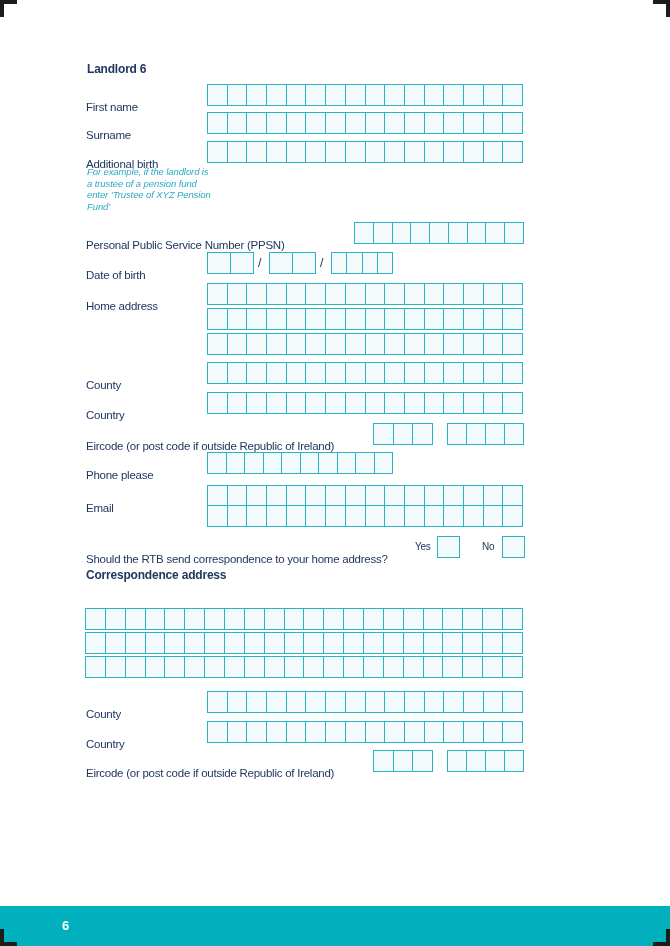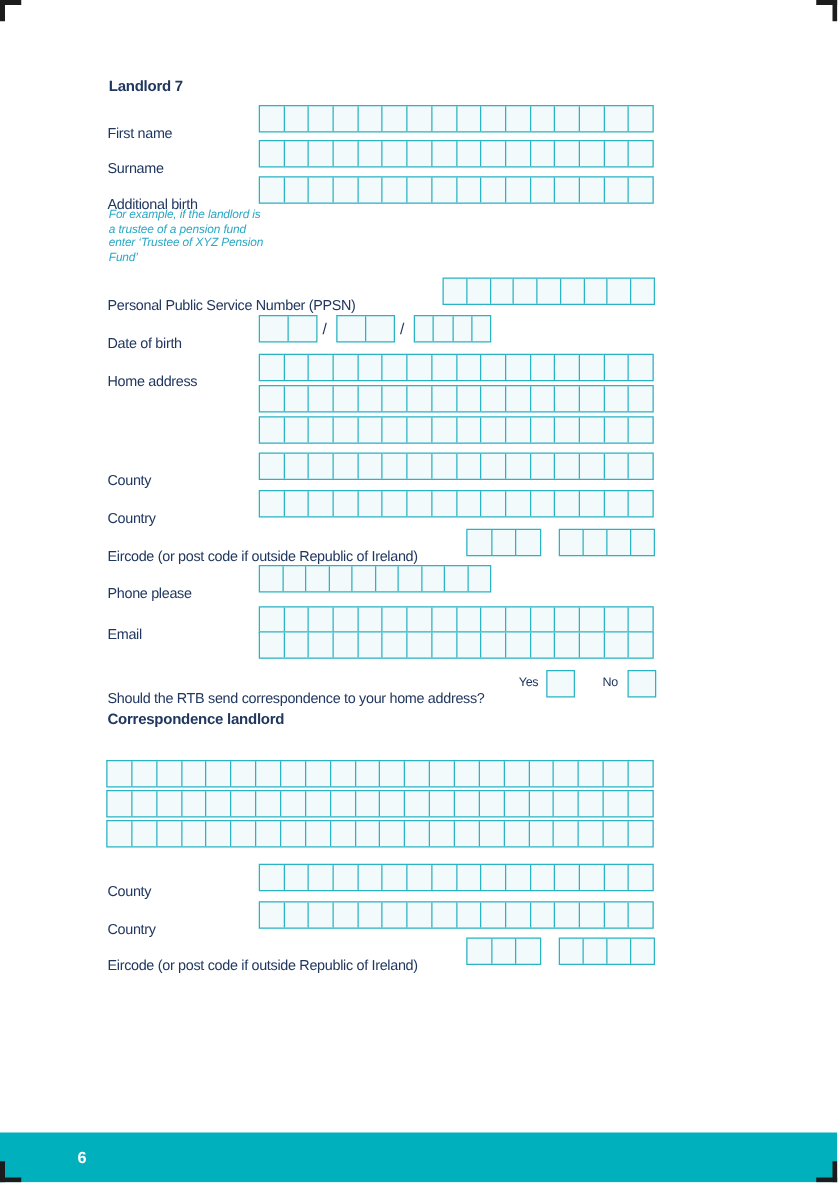--- a/index.html
+++ b/index.html
@@ -47,21 +47,21 @@
 </head>
 <body>
 
 <div class="page">
 
   <div class="crop tl"></div>
   <div class="crop tr"></div>
   <div class="crop bl"></div>
   <div class="crop br"></div>
 
-  <div class="heading" style="top:62px">Landlord 7</div>
+  <div class="heading" style="top:62px">Landlord 6</div>
 
   <div class="label" style="top:84px">First name</div>
   <div class="boxrow" style="top:84px;left:207px;width:316px">
       <div class="cell"></div>
       <div class="cell"></div>
       <div class="cell"></div>
       <div class="cell"></div>
       <div class="cell"></div>
       <div class="cell"></div>
       <div class="cell"></div>
@@ -308,21 +308,21 @@
       <div class="cell"></div>
       <div class="cell"></div>
     </div>
 
   <div class="label" style="top:536px">Should the RTB send correspondence to your home address?</div>
   <div class="inline-label" style="top:536px;left:415px">Yes</div>
   <div class="boxrow" style="top:536px;left:437px;width:23px"></div>
   <div class="inline-label" style="top:536px;left:482px">No</div>
   <div class="boxrow" style="top:536px;left:502px;width:23px"></div>
 
-  <div class="heading" style="top:568px;left:86px">Correspondence landlord</div>
+  <div class="heading" style="top:568px;left:86px">Correspondence address</div>
 
   <div class="boxrow" style="top:608px;left:85px;width:438px">
       <div class="cell"></div>
       <div class="cell"></div>
       <div class="cell"></div>
       <div class="cell"></div>
       <div class="cell"></div>
       <div class="cell"></div>
       <div class="cell"></div>
       <div class="cell"></div>

